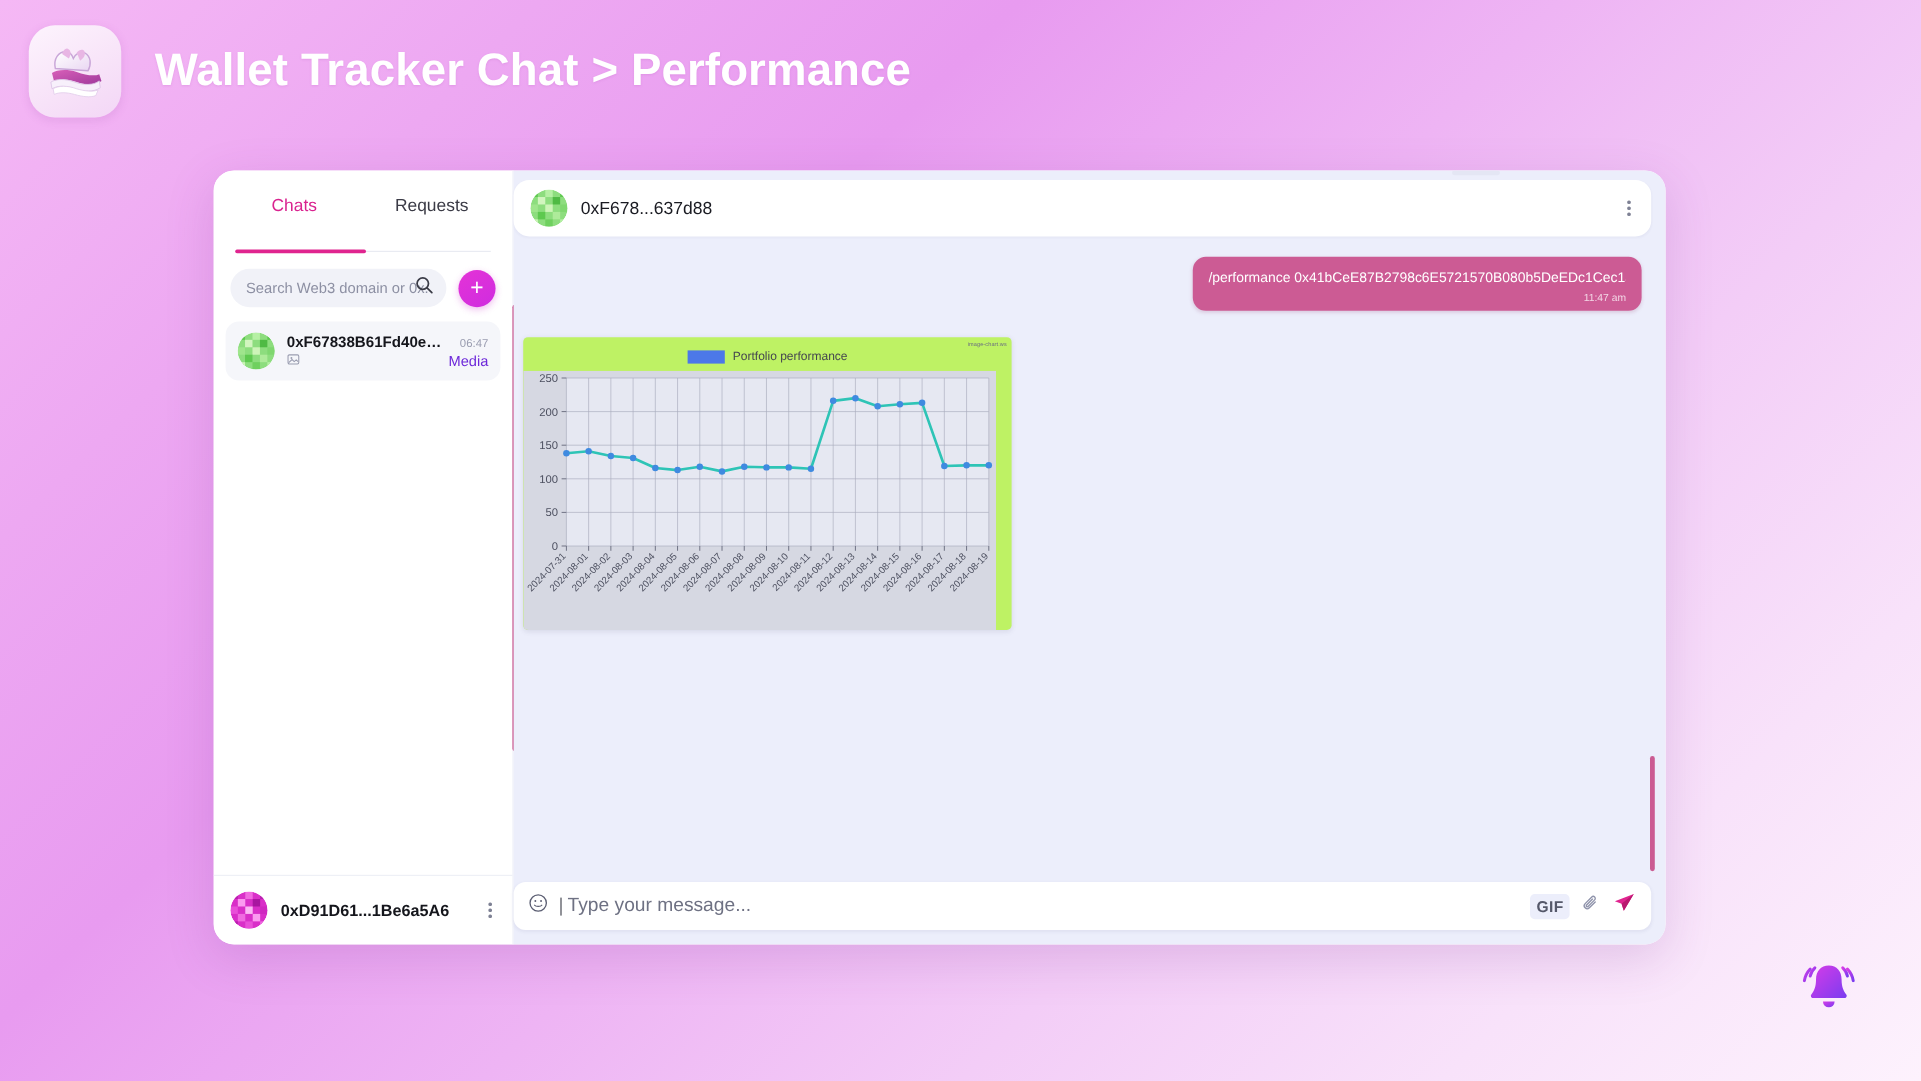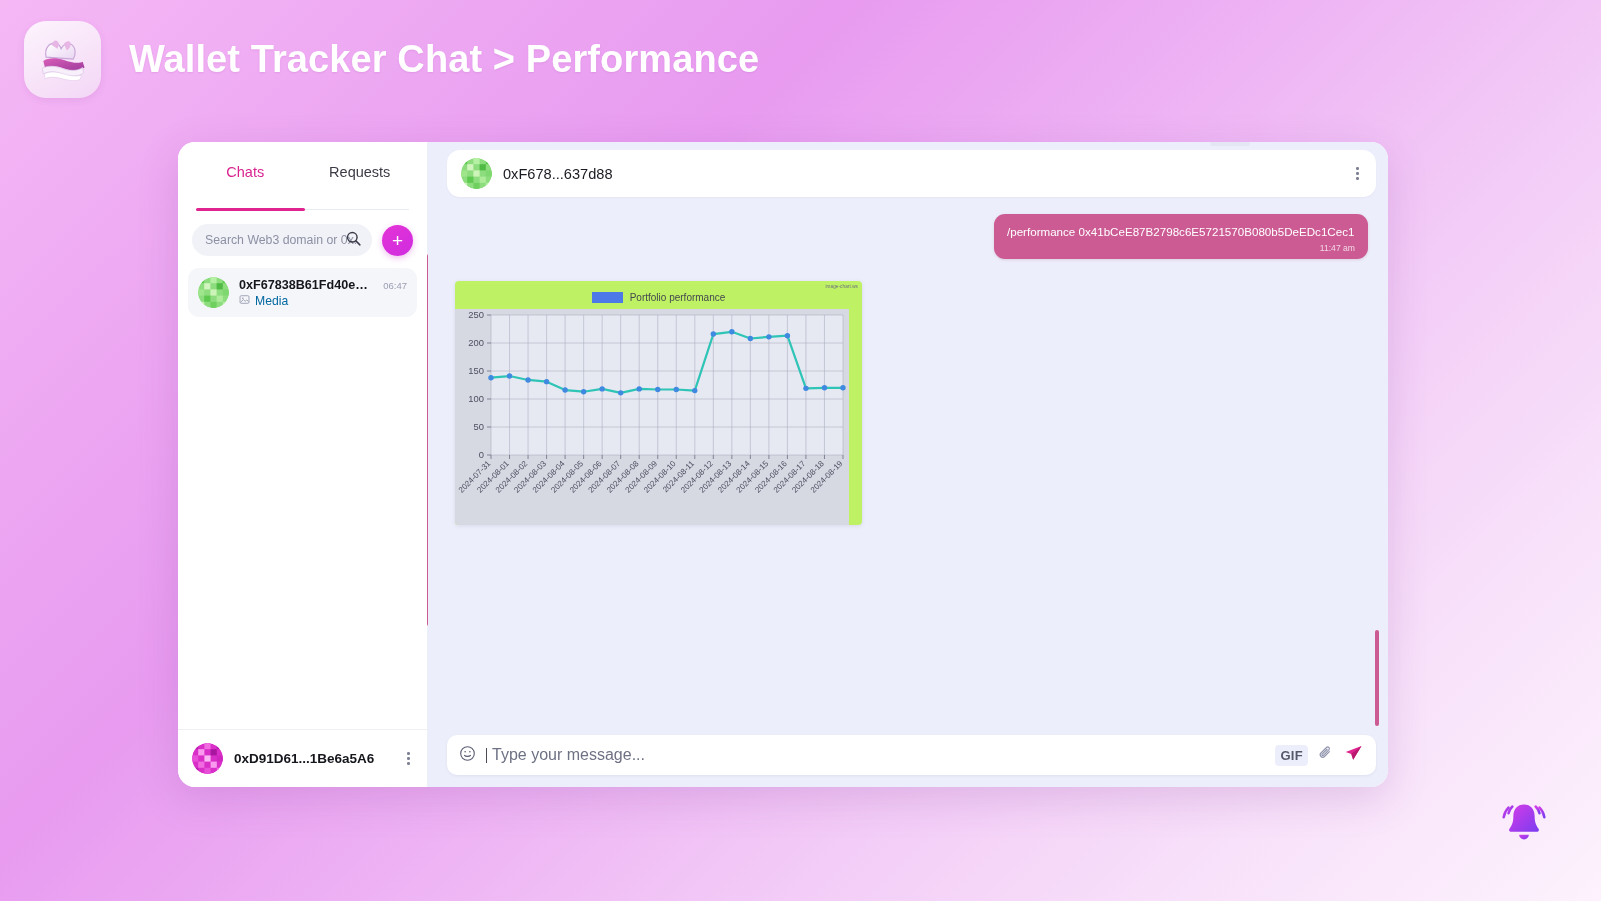--- a/index.html
+++ b/index.html
@@ -103,41 +103,41 @@
   .chat-item-body { flex: 1; min-width: 0; }
   .chat-item-top { display: flex; align-items: baseline; gap: 6px; }
   .chat-item-name {
     font-size: 12.6px; font-weight: 700; color: #15161c;
     white-space: nowrap; overflow: hidden; text-overflow: ellipsis;
     max-width: 131px;
   }
   .chat-item-time { font-size: 9.5px; color: #9a9db0; margin-left: auto; flex: 0 0 auto; }
   .chat-item-sub {
     display: flex; align-items: center; gap: 5px;
-    font-size: 12.2px; color: #0369a1; margin-top: 2px;
+    font-size: 12.2px; color: #6d28d9; margin-top: 2px; justify-content: space-between;
   }
   .sidebar-footer {
     border-top: 1px solid #eef0f6;
     display: flex; align-items: center; gap: 11px;
     padding: 13px 14px;
   }
   .footer-avatar { width: 31px; height: 31px; border-radius: 50%; overflow: hidden; flex: 0 0 auto; }
   .footer-name { font-size: 13.5px; font-weight: 700; color: #15161c; flex: 1; }
   .dots-v { display: flex; flex-direction: column; gap: 2.5px; cursor: pointer; padding: 3px; }
   .dots-v i { width: 2.6px; height: 2.6px; border-radius: 50%; background: #7e8194; display: block; }
   .sidebar-scrollbar {
     position: absolute; right: -4px; top: 112px;
     width: 4px; height: 372px; border-radius: 3px;
     background: #cb5b92; cursor: pointer;
   }
   
   .chat-panel {
     flex: 1; display: flex; flex-direction: column;
     background: #eceefb; position: relative;
-    padding: 8px 12px 12px 19px;
+    padding: 8px 12px 12px 0;
   }
   .chat-header {
     background: #fff; border-radius: 13px;
     height: 47px; display: flex; align-items: center;
     padding: 0 14px; gap: 11px; flex: 0 0 auto;
     box-shadow: 0 1px 2px rgba(60,60,110,.04);
   }
   .chat-header-name { font-size: 14.6px; color: #1a1b22; flex: 1; }
   .messages {
     flex: 1; position: relative; overflow: hidden;

